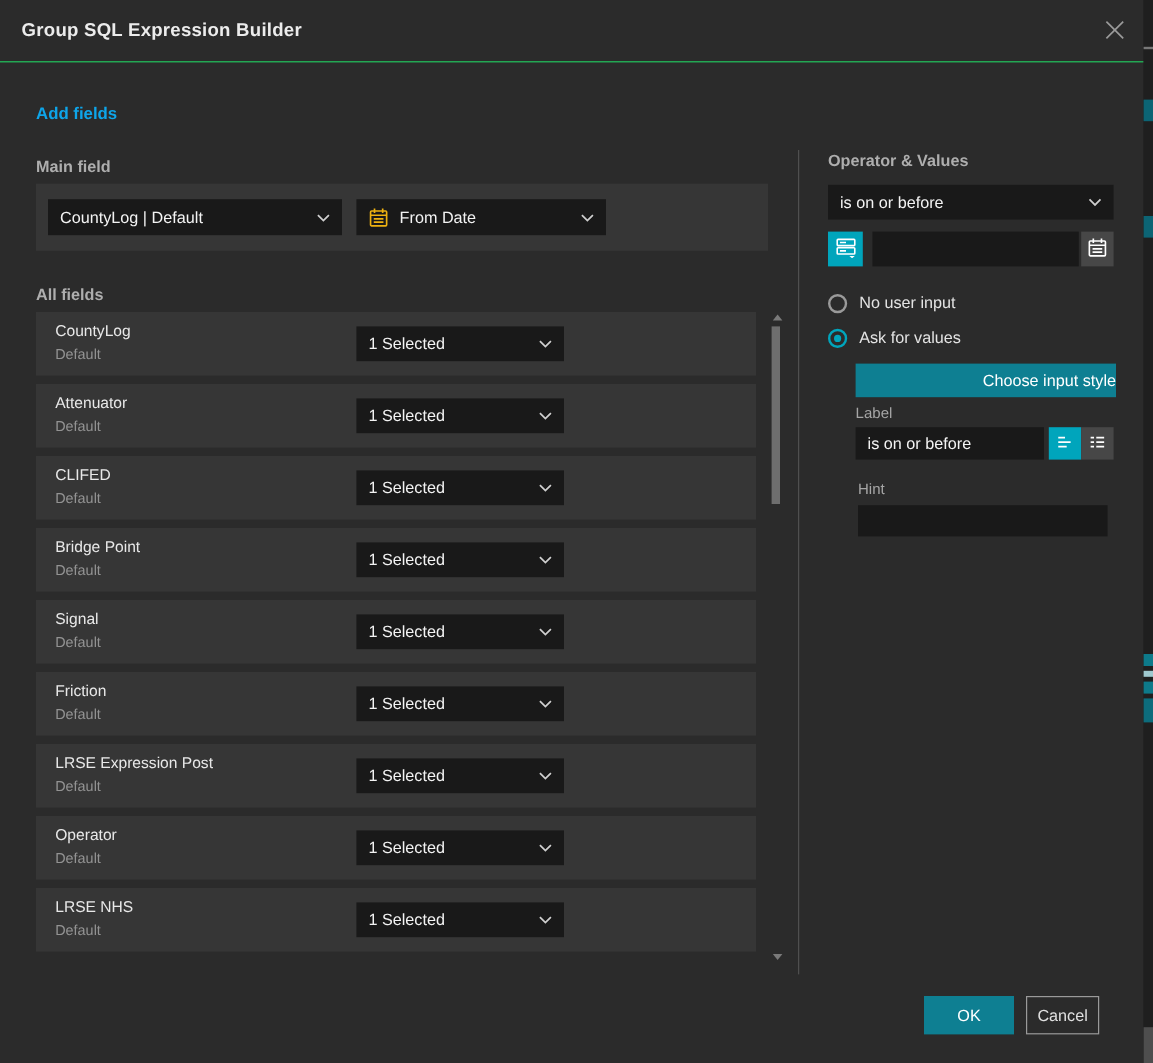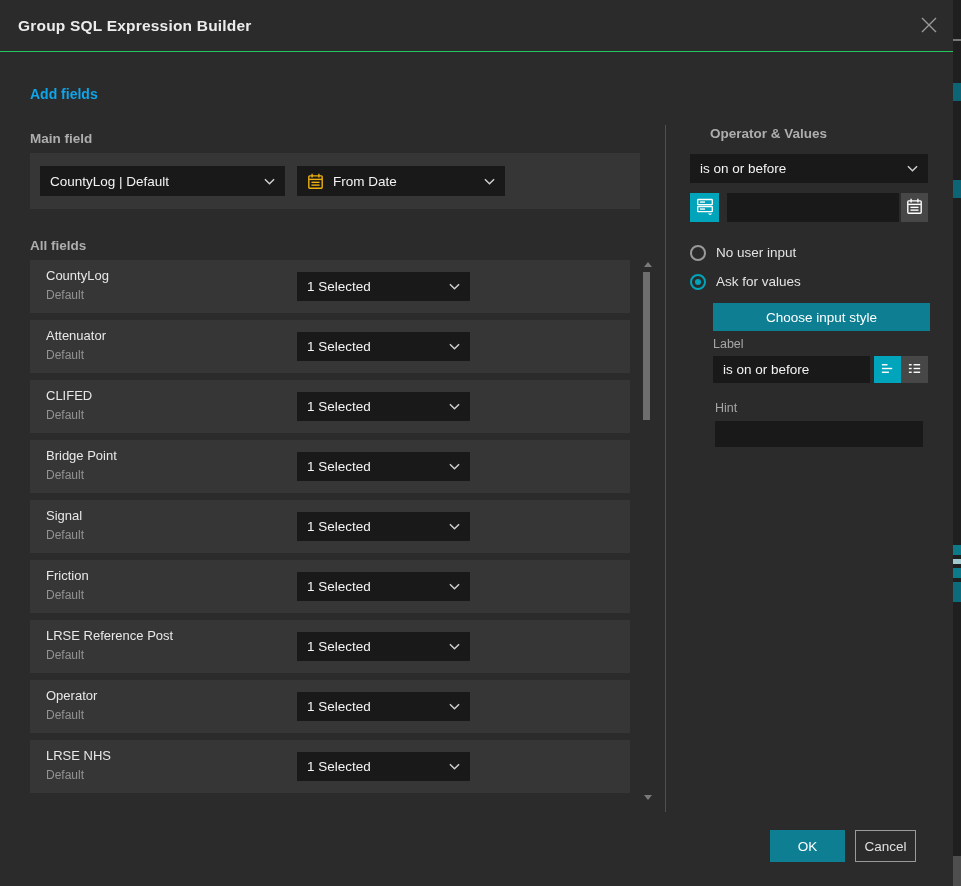--- a/index.html
+++ b/index.html
@@ -183,21 +183,21 @@
       <span class="dd-text">1 Selected</span>
       <span class="chev">
   <svg width="11" height="7" viewBox="0 0 12 7">
                 <path d="M1 1l5 5 5-5" fill="none" stroke="currentColor" stroke-width="1.6"></path>
               </svg>
 </span>
     </div>
   </div>
 
   <div class="field-row">
-    <div class="row-name">LRSE Reference Post</div>
+    <div class="row-name">LRSE Expression Post</div>
     <div class="row-sub">Default</div>
     <div class="dropdown row-dd">
       <span class="dd-text">1 Selected</span>
       <span class="chev">
   <svg width="11" height="7" viewBox="0 0 12 7">
                 <path d="M1 1l5 5 5-5" fill="none" stroke="currentColor" stroke-width="1.6"></path>
               </svg>
 </span>
     </div>
   </div>
@@ -228,21 +228,21 @@
     </div>
   </div>
 </div>
 
     <div class="sb-arrow sb-up"></div>
     <div class="sb-thumb"></div>
     <div class="sb-arrow sb-down"></div>
 
     <div class="v-divider"></div>
 
-    <div class="h-sub" style="left:690px;top:126px;margin-left:20px;">Operator &amp; Values</div>
+    <div class="h-sub" style="left:690px;top:126px;">Operator &amp; Values</div>
 
     <div class="dropdown" style="left:690px;top:154px;width:238px;height:29px;">
       <span class="dd-text">is on or before</span>
       <span class="chev">
   <svg width="11" height="7" viewBox="0 0 12 7">
             <path d="M1 1l5 5 5-5" fill="none" stroke="currentColor" stroke-width="1.6"></path>
           </svg>
 </span>
     </div>
 
@@ -273,21 +273,21 @@
 
     <div class="radio-row" style="left:690px;top:245px;">
       <span class="radio"></span>
       <span class="radio-label">No user input</span>
     </div>
     <div class="radio-row" style="left:690px;top:274px;">
       <span class="radio selected"></span>
       <span class="radio-label">Ask for values</span>
     </div>
 
-    <button class="primary-btn" style="left:713px;top:303px;width:217px;height:28px;">Choose input style</button>
+    <button class="primary-btn" style="left:713px;top:303px;width:217px;height:28px;text-align:right;">Choose input style</button>
 
     <div class="caption" style="left:713px;top:337px;">Label</div>
     <input class="txt-input" style="left: 713px; top: 356px; width: 157px; height: 27px;" value="is on or before">
     <button class="icon-btn teal-btn" style="left:874px;top:356px;width:27px;height:27px;">
       <span>
         <svg width="15" height="15" viewBox="0 0 16 16" stroke="currentColor" stroke-width="1.5">
             <line x1="2" y1="4" x2="8" y2="4"></line>
             <line x1="2" y1="8" x2="13" y2="8"></line>
             <line x1="2" y1="12" x2="9.5" y2="12"></line>
           </svg>

